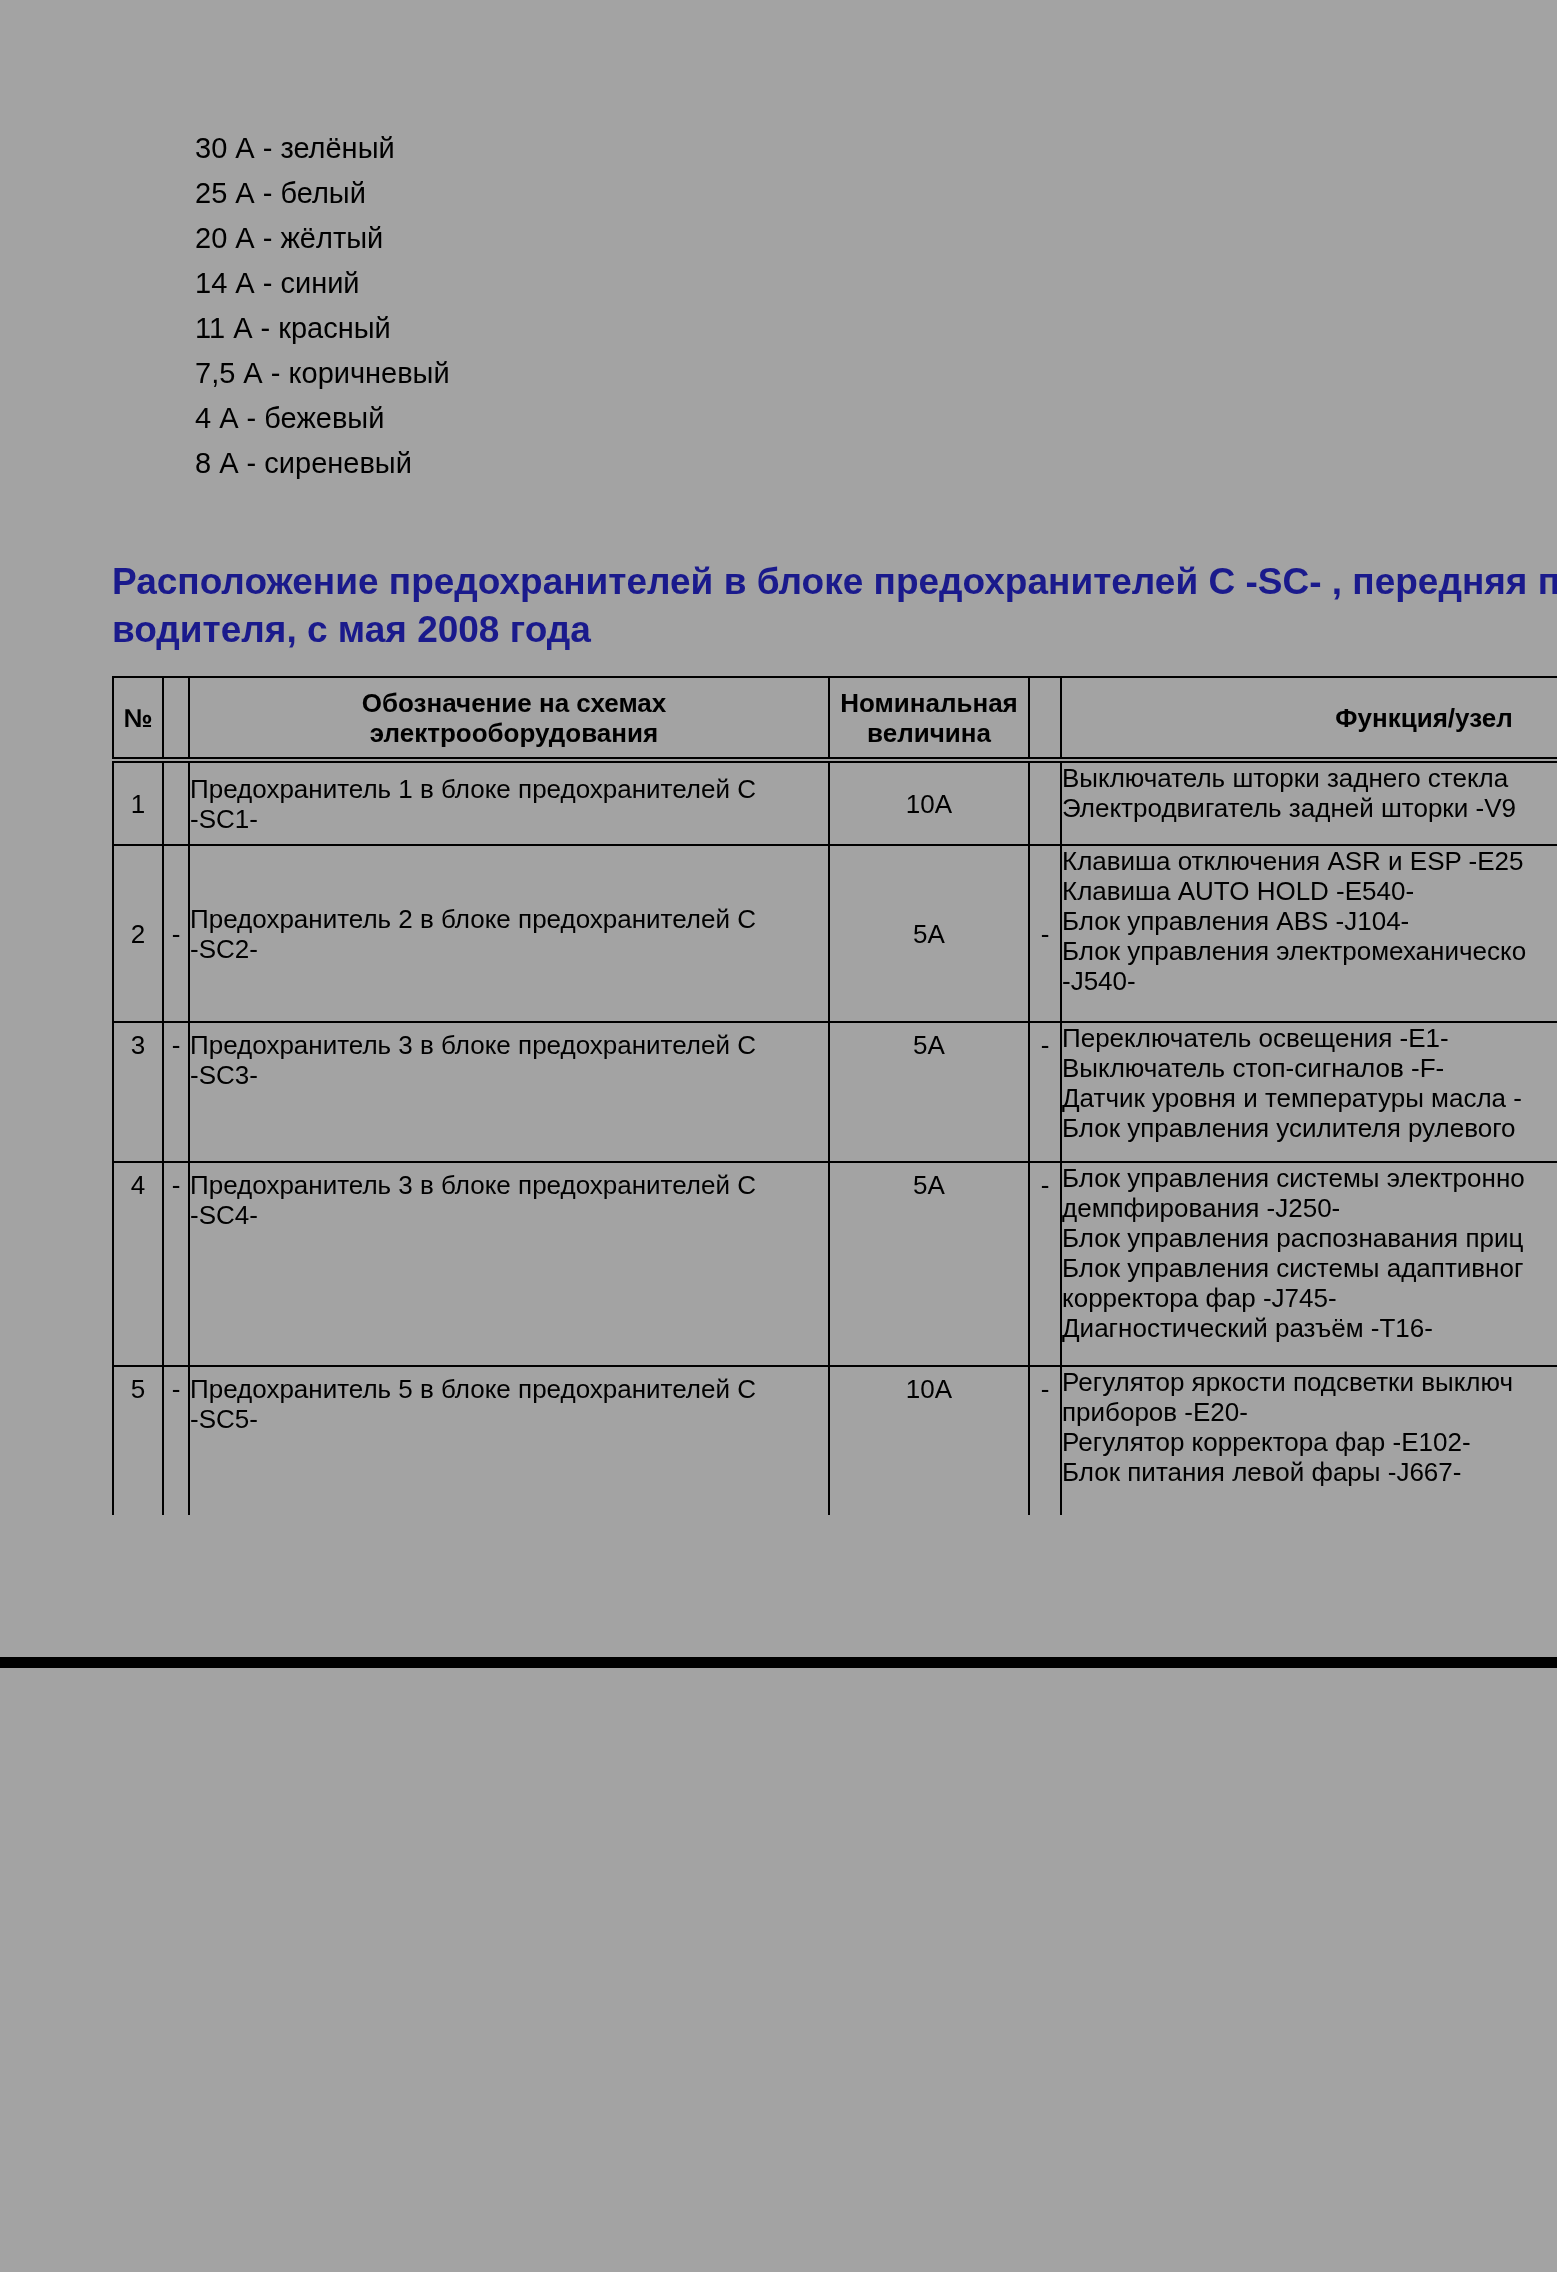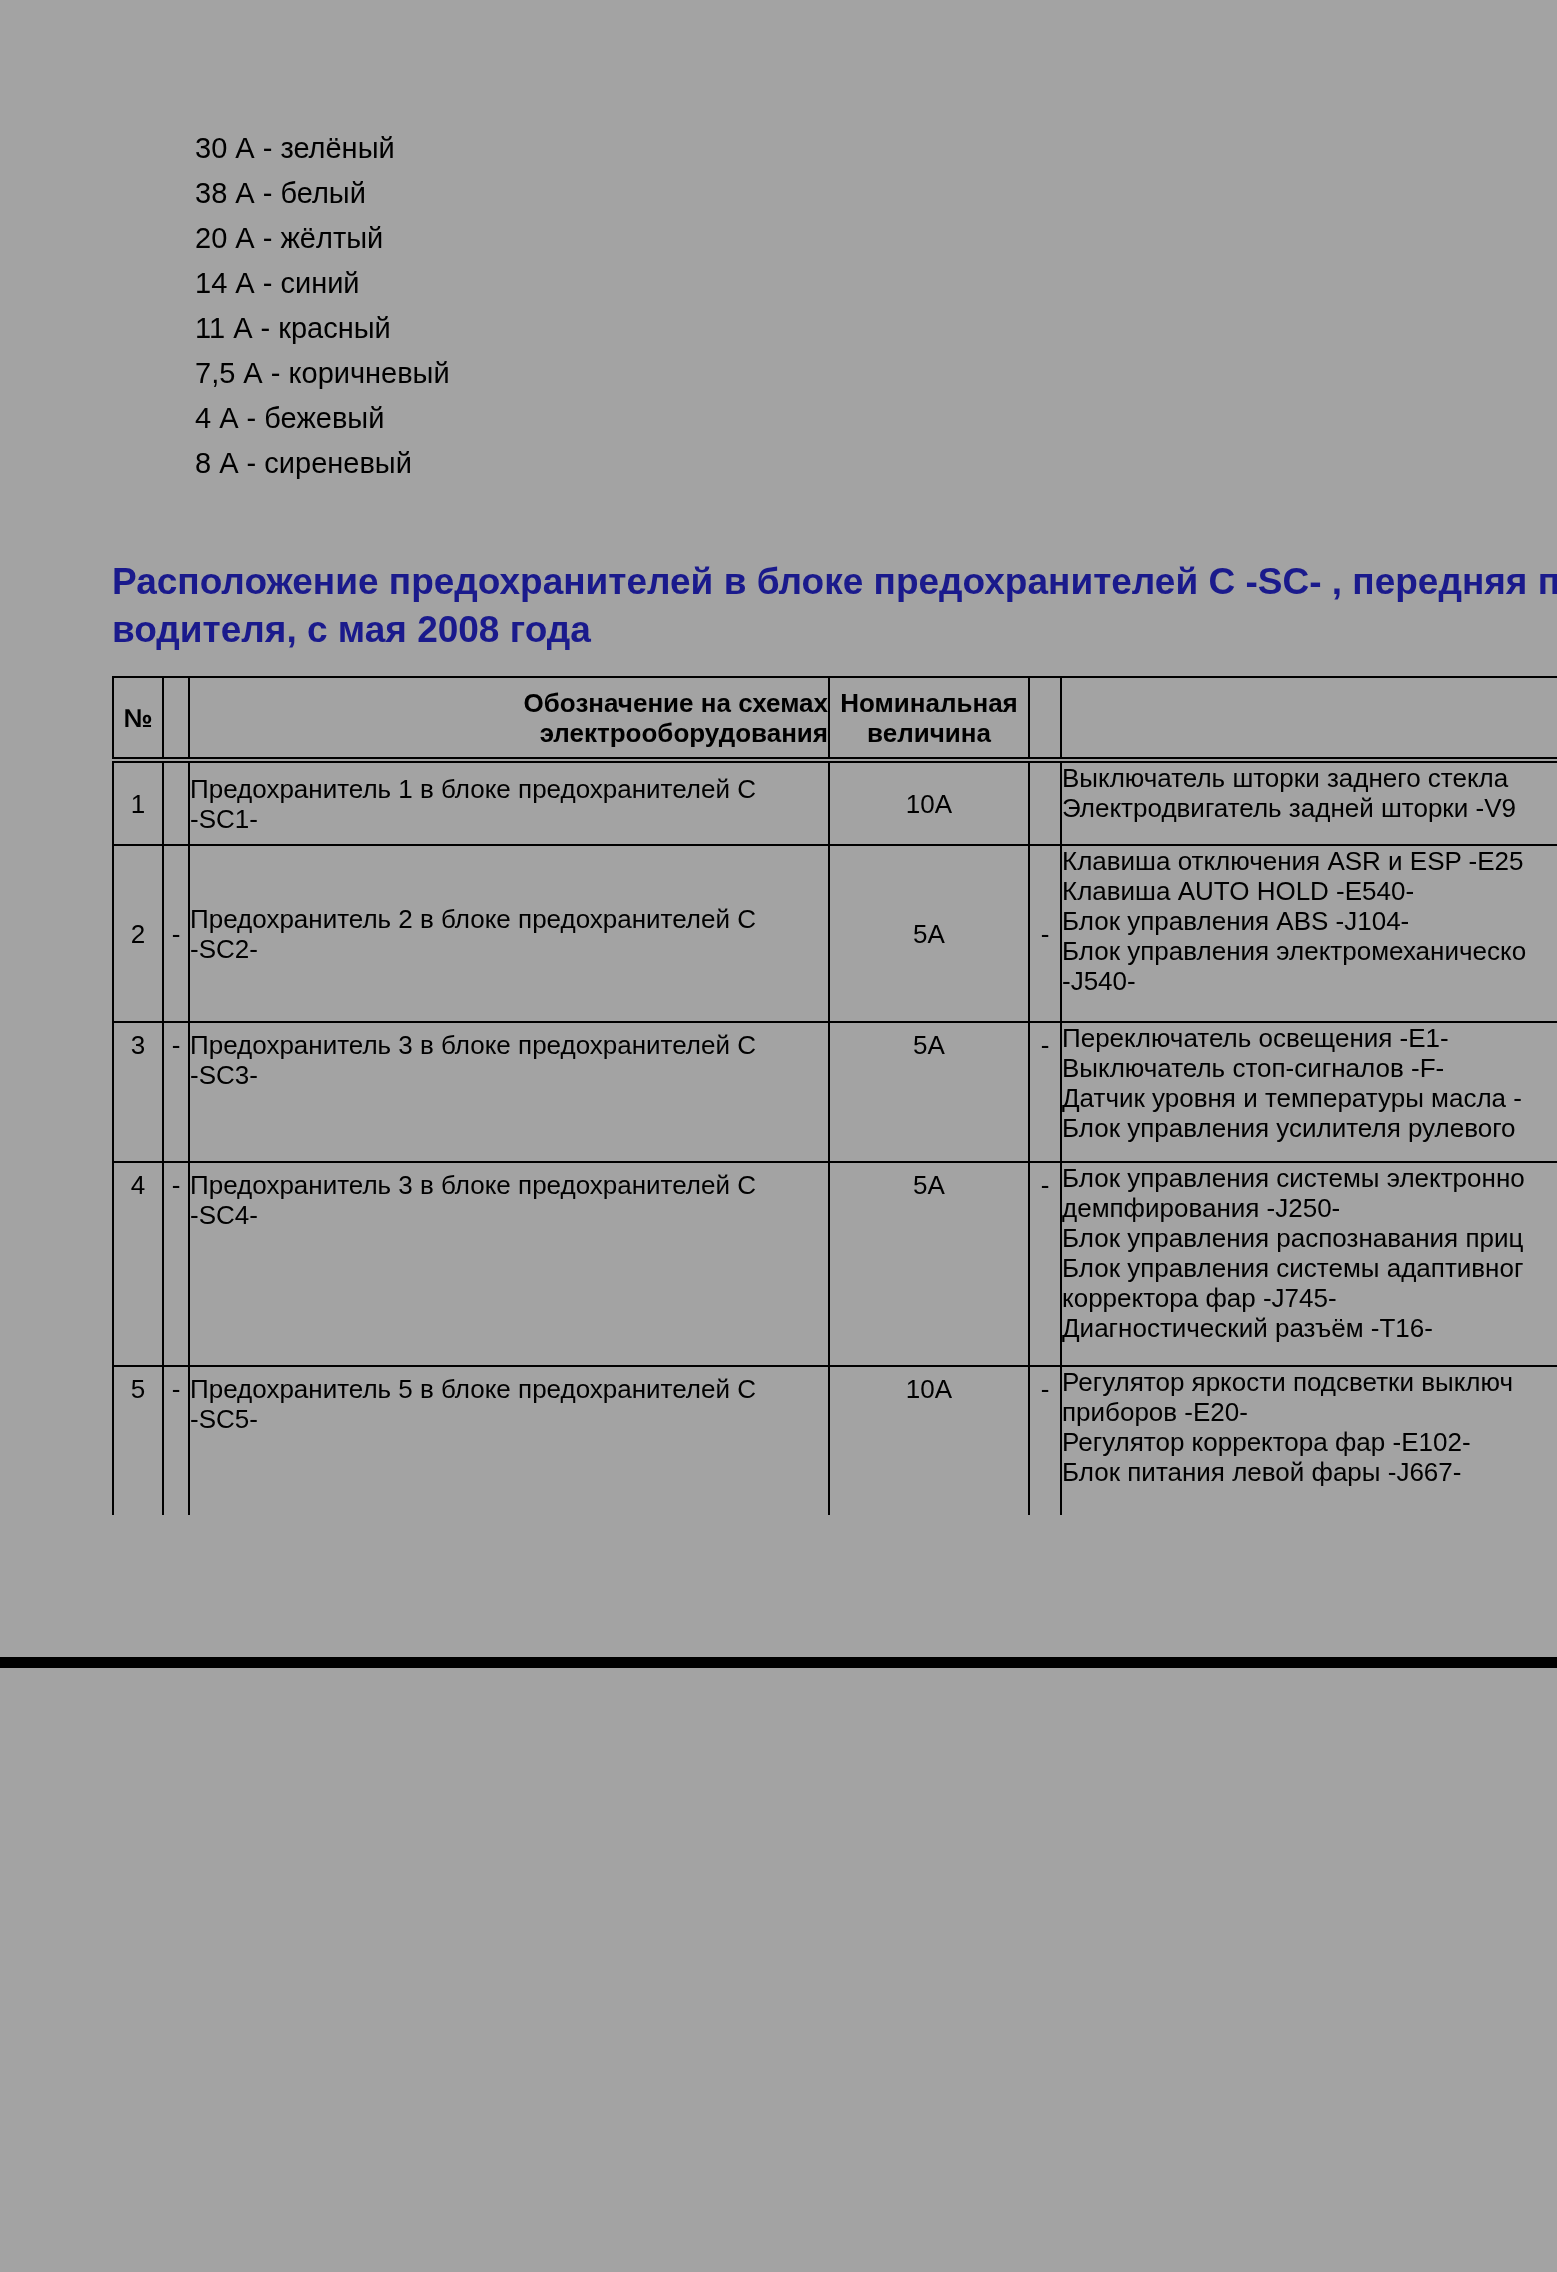--- a/index.html
+++ b/index.html
@@ -43,21 +43,21 @@
     border:2px solid #000;
     font-size:26px;line-height:30px;
     padding:0;overflow:hidden;
   }
   table.fuse thead th{
     border-bottom:6px double #000;
     height:79px;font-weight:bold;vertical-align:middle;
     text-align:center;
   }
   table.fuse thead th.desc,table.fuse thead th.func{
-    text-align:right;padding-left:10px;white-space:pre-line;
+    text-align:center;padding-left:10px;white-space:pre-line;
   }
   table.fuse thead th.func{padding-left:14px;}
   td.num,td.dash,td.amp{text-align:center;}
   td.desc{padding:0 0 0 10px;white-space:pre-line;}
   td.func{
     vertical-align:top;padding:7px 0 0 14px;white-space:pre;
   }
   tr.va-mid td.num,tr.va-mid td.dash,tr.va-mid td.desc,tr.va-mid td.amp{vertical-align:middle;}
   tr.va-top td.num,tr.va-top td.dash,tr.va-top td.desc,tr.va-top td.amp{vertical-align:top;padding-top:7px;}
   tr.r1{height:85px;}
@@ -71,21 +71,21 @@
     width:1557px;height:11px;background:#000;
   }
 </style>
 </head>
 <body>
 
 <div class="page">
 
   <ul class="fuse-list">
     <li>30 А - зелёный</li>
-    <li>38 А - белый</li>
+    <li>25 А - белый</li>
     <li>20 А - жёлтый</li>
     <li>14 А - синий</li>
     <li>11 А - красный</li>
     <li>7,5 А - коричневый</li>
     <li>4 А - бежевый</li>
     <li>8 А - сиреневый</li>
   </ul>
 
   <h1 class="heading" style="color: rgb(26, 26, 140);">
     <span class="hl">Расположение предохранителей в блоке предохранителей C -SC- , передняя пан</span>

